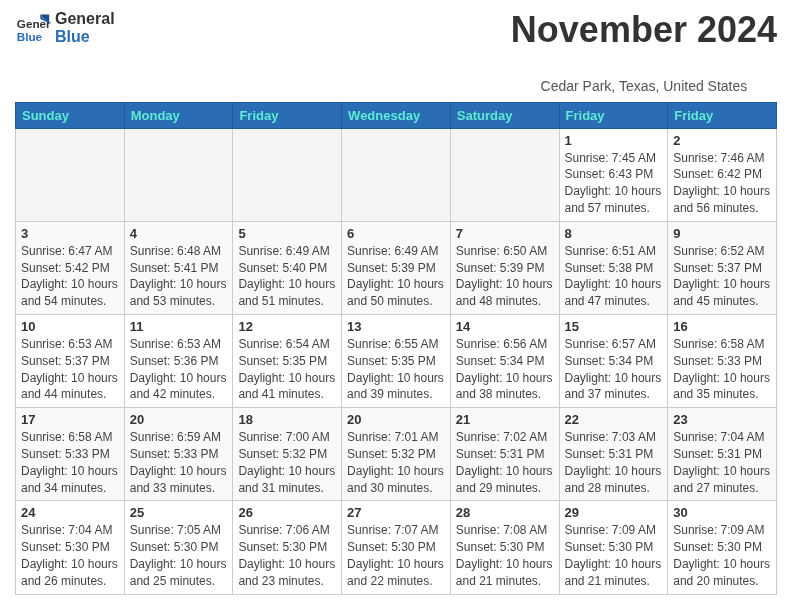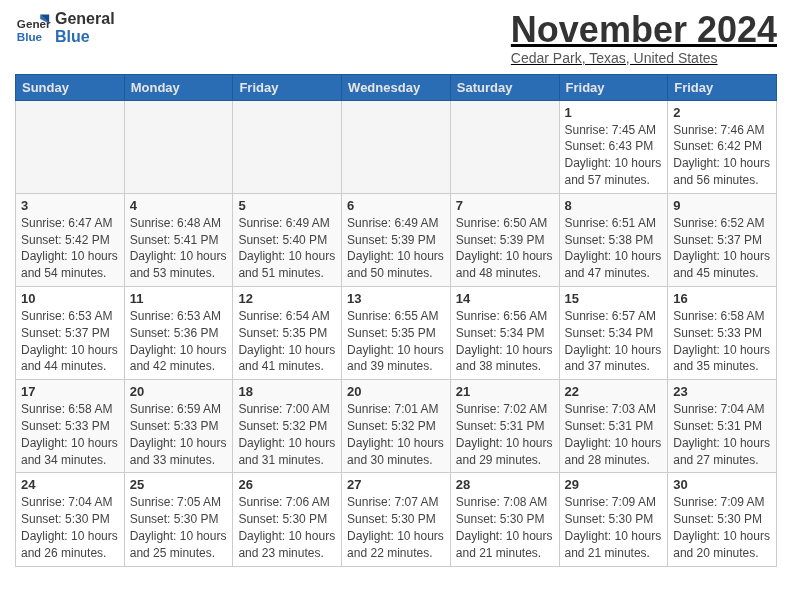--- a/index.html
+++ b/index.html
@@ -19,41 +19,41 @@
     .logo {
       display: flex;
       align-items: center;
       gap: 4px;
     }
     .logo-icon {
       width: 36px;
       height: 36px;
     }
     .title-area {
-      text-align: left;
-      text-decoration: underline;
+      text-align: center;
     }
     .month-title {
       font-size: 36px;
       font-weight: bold;
       color: #333;
       line-height: 1.1;
     }
     .location {
       font-size: 14px;
       color: #555;
+      margin-top: 28px;
     }
     .calendar {
       width: 100%;
       border-collapse: collapse;
       border: 1px solid #ccc;
     }
     .calendar th {
       background: #2a6db5;
-      color: #e5e5e5;
+      color: #5eead4;
       font-size: 13px;
       font-weight: bold;
       padding: 5px 6px;
       text-align: left;
       border: 1px solid #1e5a99;
     }
     .calendar td {
       vertical-align: top;
       border: 1px solid #ccc;
       padding: 4px 5px;

